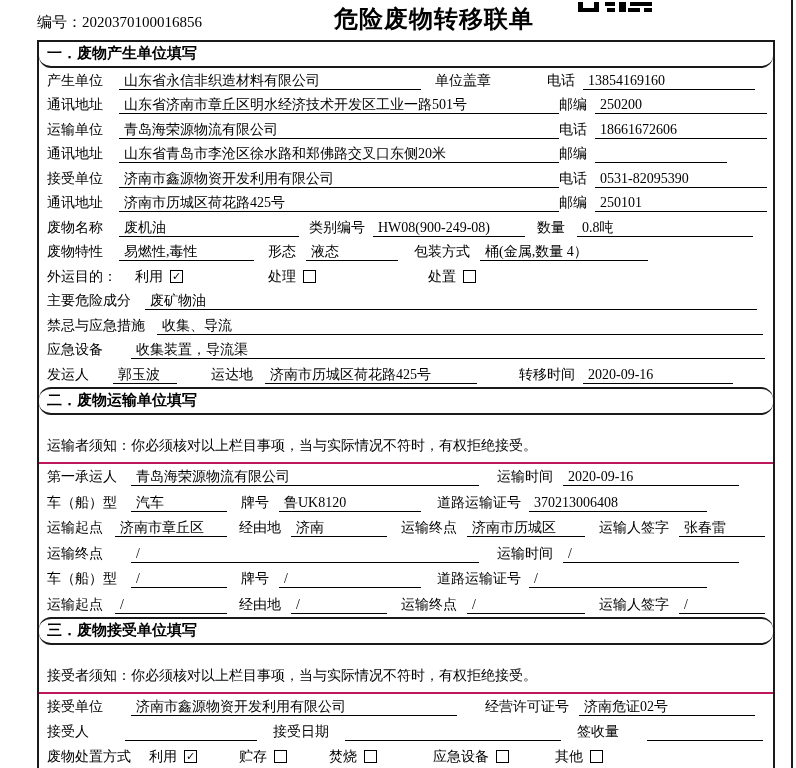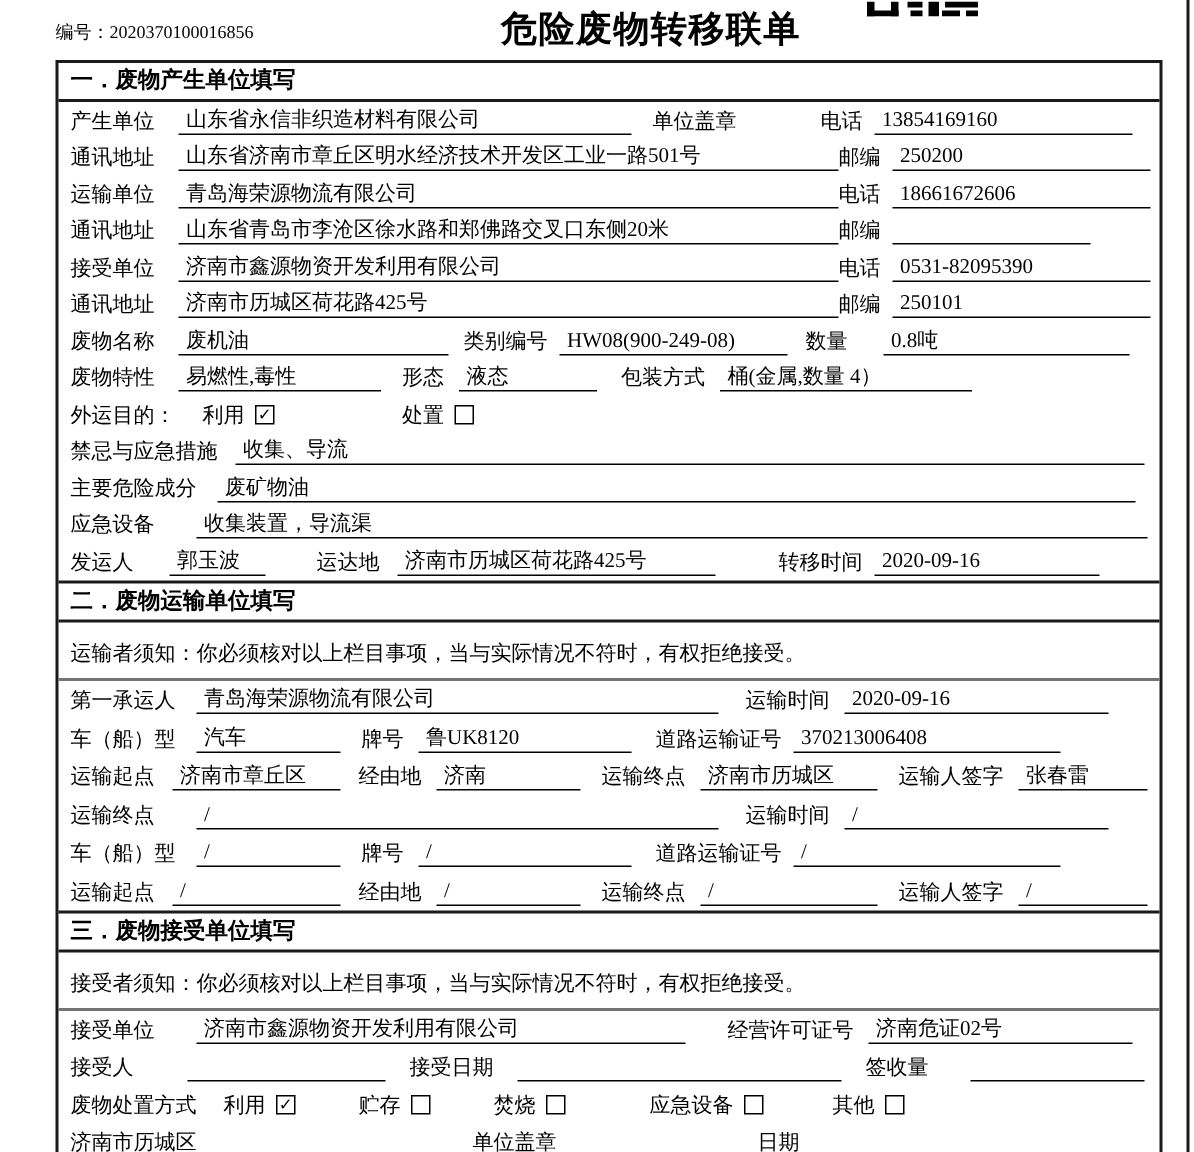--- a/index.html
+++ b/index.html
@@ -7,40 +7,40 @@
   body {
     width:796px; height:768px;
     background:#fff; color:#000;
     font-family:"Liberation Serif","DejaVu Serif",serif;
     font-size:14px;
     position:relative;
     overflow:hidden;
   }
   .page-edge { position:absolute; left:791px; top:0; width:2px; height:768px; background:#1a1a1a; }
   .header { position:relative; height:40px; }
-  .doc-no { position:absolute; left:37px; top:13px; font-size:12px; }
+  .doc-no { position:absolute; left:37px; top:13px; font-size:15px; }
   .main-title {
     position:absolute; left:0; right:0; top:3px;
     text-align:center; transform:translateX(36px);
     font-family:"Liberation Sans","DejaVu Sans",sans-serif;
     font-weight:bold; font-size:24px; letter-spacing:1px;
   }
   .qr-frag { position:absolute; left:578px; top:0; }
 
   .form-box {
     margin-left:37px; width:738px;
     border:2px solid #1a1a1a;
   }
   .sec-title {
     font-family:Liberation Serif, serif;
     font-weight:bold; font-size:15px;
-    padding:2px 8px 3px; border-bottom:2px solid #1a1a1a;
+    padding:2px 8px 3px; border-bottom:2px solid #1a1a1a;border-radius:12px;
   }
   .sec-title.bt { border-top:2px solid #1a1a1a; }
-  .notice { padding:12px 8px 7px; border-bottom:2px solid #737373; }
+  .notice { padding:22px 8px 7px; border-bottom:2px solid #be185d; }
 
   .row {
     display:flex; align-items:flex-end;
     height:24.5px; padding:0 8px 3px;
     white-space:nowrap;
   }
   .s2 .row { height:25.5px; }
   .s3 .row { height:25px; }
   .lbl { flex:none; }
   .u {
@@ -153,53 +153,57 @@
         <span class="lbl">邮编</span>
         <span class="u">250101</span>
       </span>
     </div>
 
     <div class="row">
       <span class="lbl" style="width:72px">废物名称</span>
       <span class="u" style="width:180px">废机油</span>
       <span class="lbl" style="margin-left:10px;margin-right:8px">类别编号</span>
       <span class="u" style="width:152px">HW08(900-249-08)</span>
-      <span class="lbl" style="margin-left:12px;margin-right:24px">数量</span>
+      <span class="lbl" style="margin-left:12px;margin-right:12px">数量</span>
       <span class="u grow" style="margin-right:12px">0.8吨</span>
     </div>
 
     <div class="row">
       <span class="lbl" style="width:72px">废物特性</span>
       <span class="u" style="width:135px">易燃性,毒性</span>
       <span class="lbl" style="margin-left:14px;margin-right:10px">形态</span>
       <span class="u" style="width:92px">液态</span>
       <span class="lbl" style="margin-left:16px;margin-right:10px">包装方式</span>
       <span class="u" style="width:168px">桶(金属,数量 4）</span>
     </div>
 
     <div class="row">
       <span class="lbl" style="width:88px">外运目的：</span>
       <span class="opt" style="width:133px">
         <span>利用</span>
         <span class="cb checked">✓</span>
       </span>
+      <span class="opt" style="width:160px">
+        <span>处理</span>
+        <span class="cb"></span>
+      </span>
       <span class="opt">
         <span>处置</span>
         <span class="cb"></span>
       </span>
     </div>
 
     <div class="row">
+      <span class="lbl" style="margin-right:14px">主要危险成分</span>
+      <span class="u grow" style="margin-right:8px">废矿物油</span>
+    </div>
+
+    <div class="row">
       <span class="lbl" style="margin-right:12px">禁忌与应急措施</span>
       <span class="u grow" style="margin-right:2px">收集、导流</span>
-    </div>
-
-    <div class="row">
-      <span class="lbl" style="margin-right:14px">主要危险成分</span>
-      <span class="u grow" style="margin-right:8px">废矿物油</span>
     </div>
 
     <div class="row">
       <span class="lbl" style="margin-right:28px">应急设备</span>
       <span class="u grow">收集装置，导流渠</span>
     </div>
 
     <div class="row">
       <span class="lbl" style="width:66px">发运人</span>
       <span class="u" style="width:64px">郭玉波</span>

